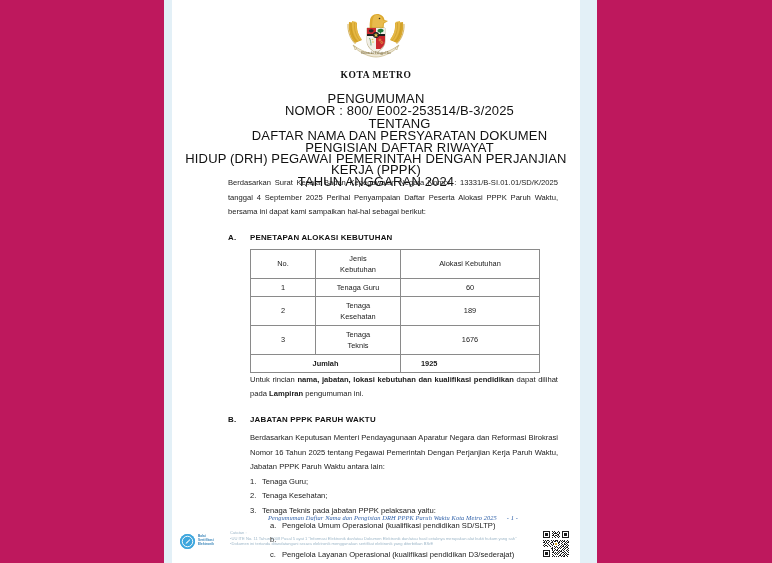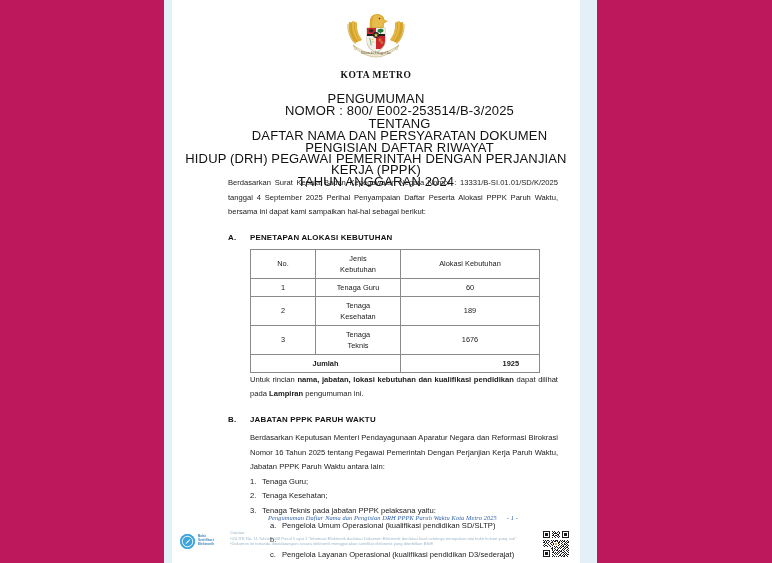--- a/index.html
+++ b/index.html
@@ -144,21 +144,21 @@
   td.c-no { width: 24px; text-align: center; }
   td.c-jenis { text-align: center; padding-left: 6px; }
   td.c-alokasi { width: 98px; text-align: center; margin-left: 36px; }
   th.h-no { width: 24px; }
   th.h-alokasi { width: 98px; }
   td.sum-label {
     text-align: center;
     font-weight: bold;
   }
   td.sum-value {
-    text-align: right;
+    text-align: left;
     font-weight: bold;
     margin-left: 37px;
   }
 
   .after-table {
     margin-top: 9px;
   }
   .b { font-weight: bold; }
 
   ol.numlist, ol.alphalist {

